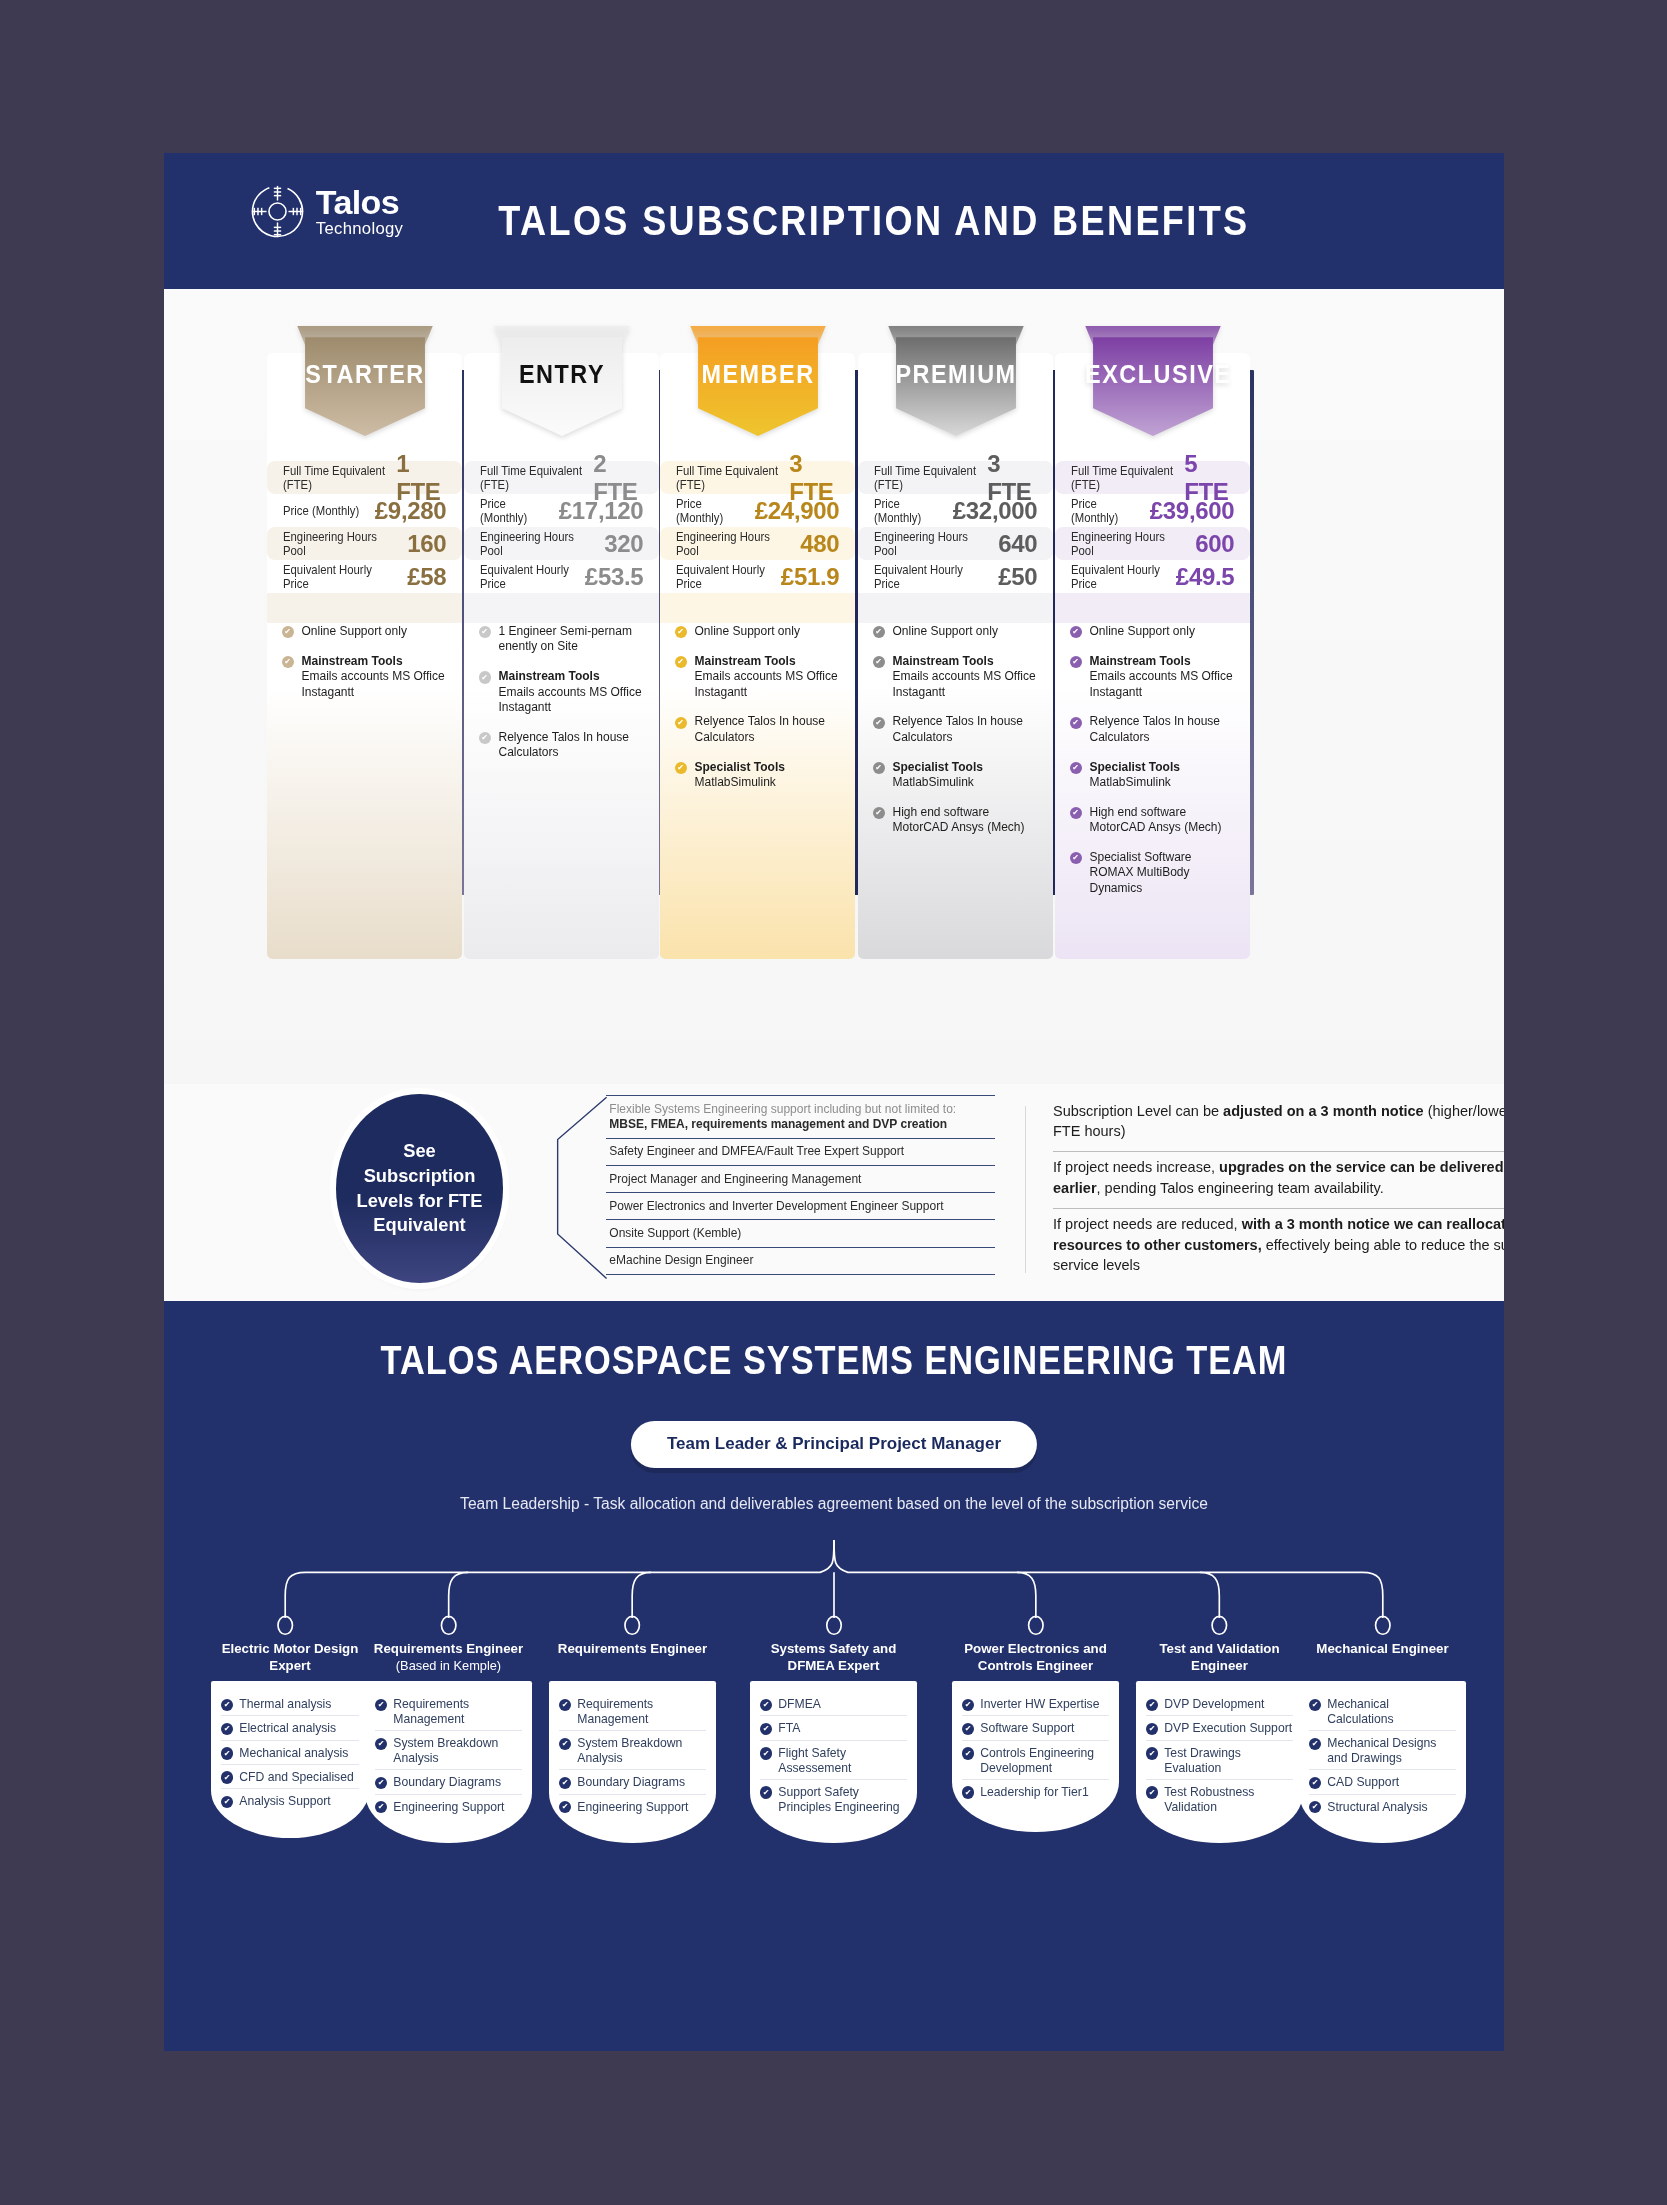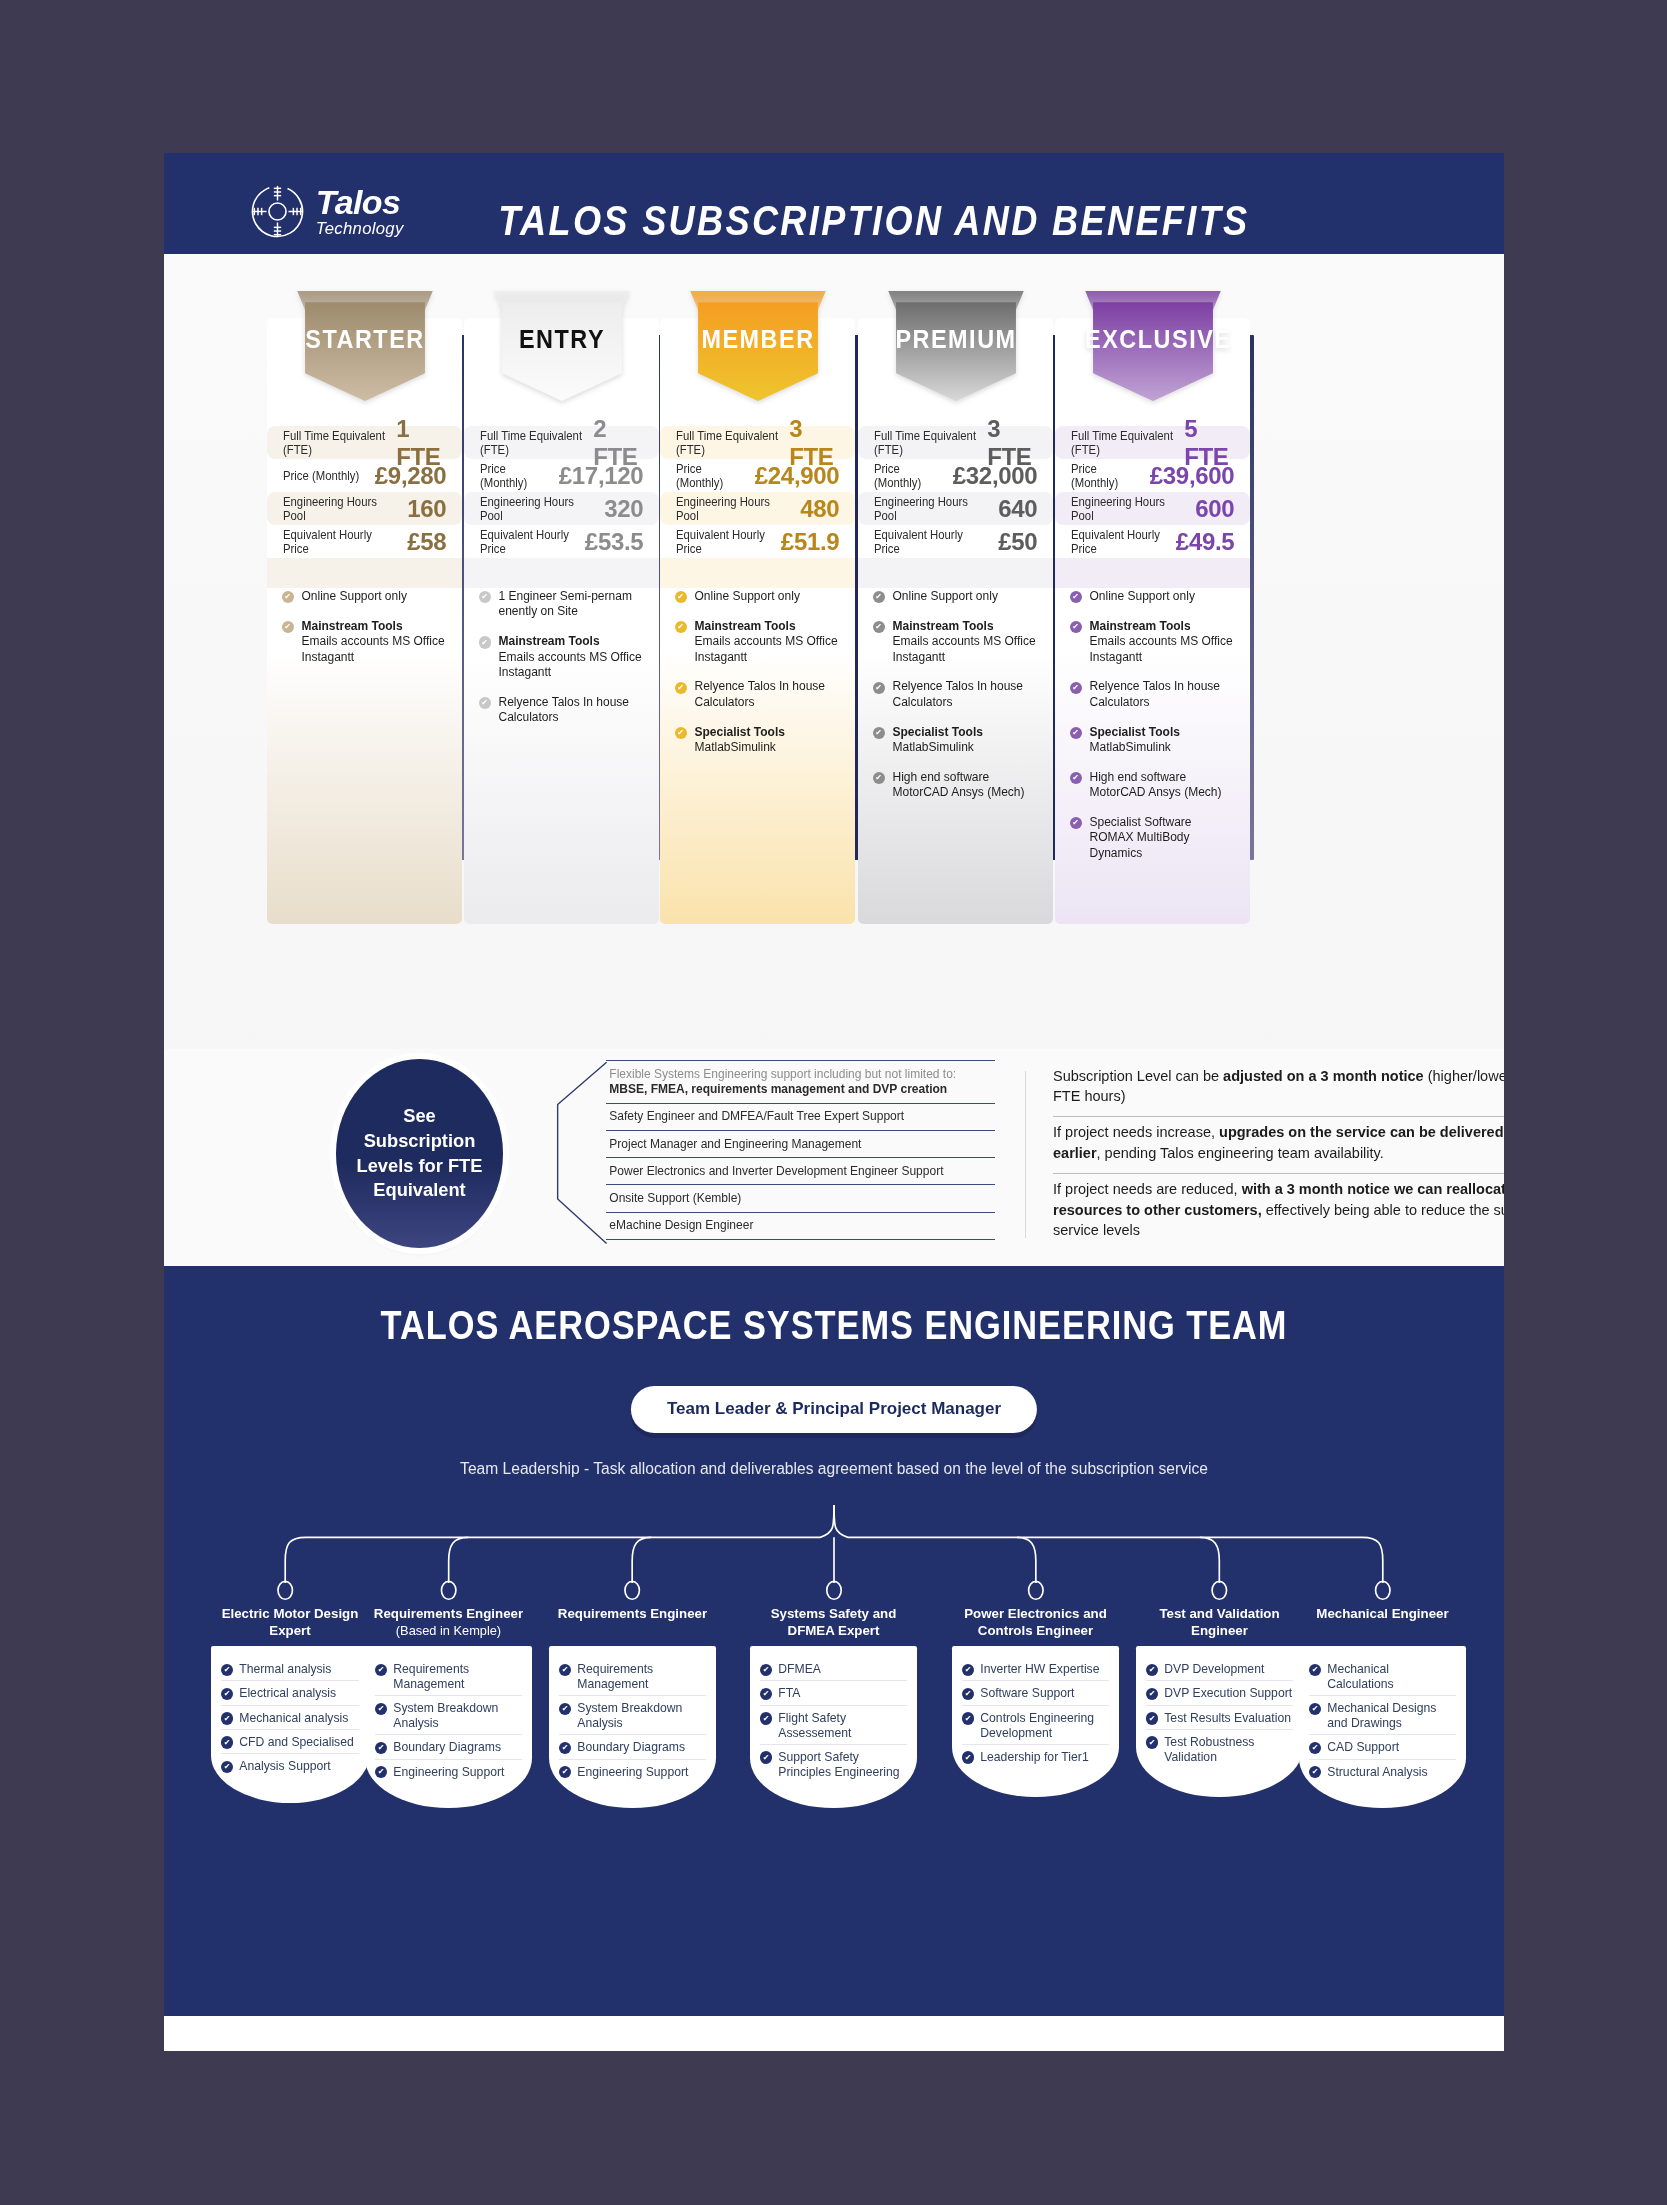--- a/index.html
+++ b/index.html
@@ -13,25 +13,24 @@
     position: absolute;
     left: 164px; top: 153px;
     width: 1340px; height: 1898px;
     background: #fff;
     overflow: hidden;
   }
 
   
   .header {
     position: relative;
-    height: 101px;
+    height: 136px;
     background: #22306b;
     display: flex;
     align-items: center;
-    font-style: italic;
   }
   .logo-wrap { position: absolute; left: 83px; top: 28px; display: flex; align-items: center; gap: 7.8px; }
   .logo-mark { width: 61px; height: 61px; }
   .logo-text { color: #fff; line-height: 1; }
   .logo-text .l1 { font-size: 34px; font-weight: 700; letter-spacing: -0.6px; }
   .logo-text .l2 { font-size: 16.7px; font-weight: 400; letter-spacing: 0.3px; margin-top: 2.2px;}
   .header-title {
     position: absolute; left: 0; right: 0; top: 43px;
     text-align: center;
     color: #fff;
@@ -724,21 +723,21 @@
     <div class="sitem">
       <span class="scheck">✔</span>
       <span class="stxt">DVP Development</span>
     </div>
     <div class="sitem">
       <span class="scheck">✔</span>
       <span class="stxt">DVP Execution Support</span>
     </div>
     <div class="sitem">
       <span class="scheck">✔</span>
-      <span class="stxt">Test Results Evaluation</span>
+      <span class="stxt">Test Drawings Evaluation</span>
     </div>
     <div class="sitem">
       <span class="scheck">✔</span>
       <span class="stxt">Test Robustness Validation</span>
     </div>
           </div>
         </div>
         <div class="role" style="left: 1135px;">
     <div class="role-title">Mechanical Engineer</div>
     <div class="shield">

